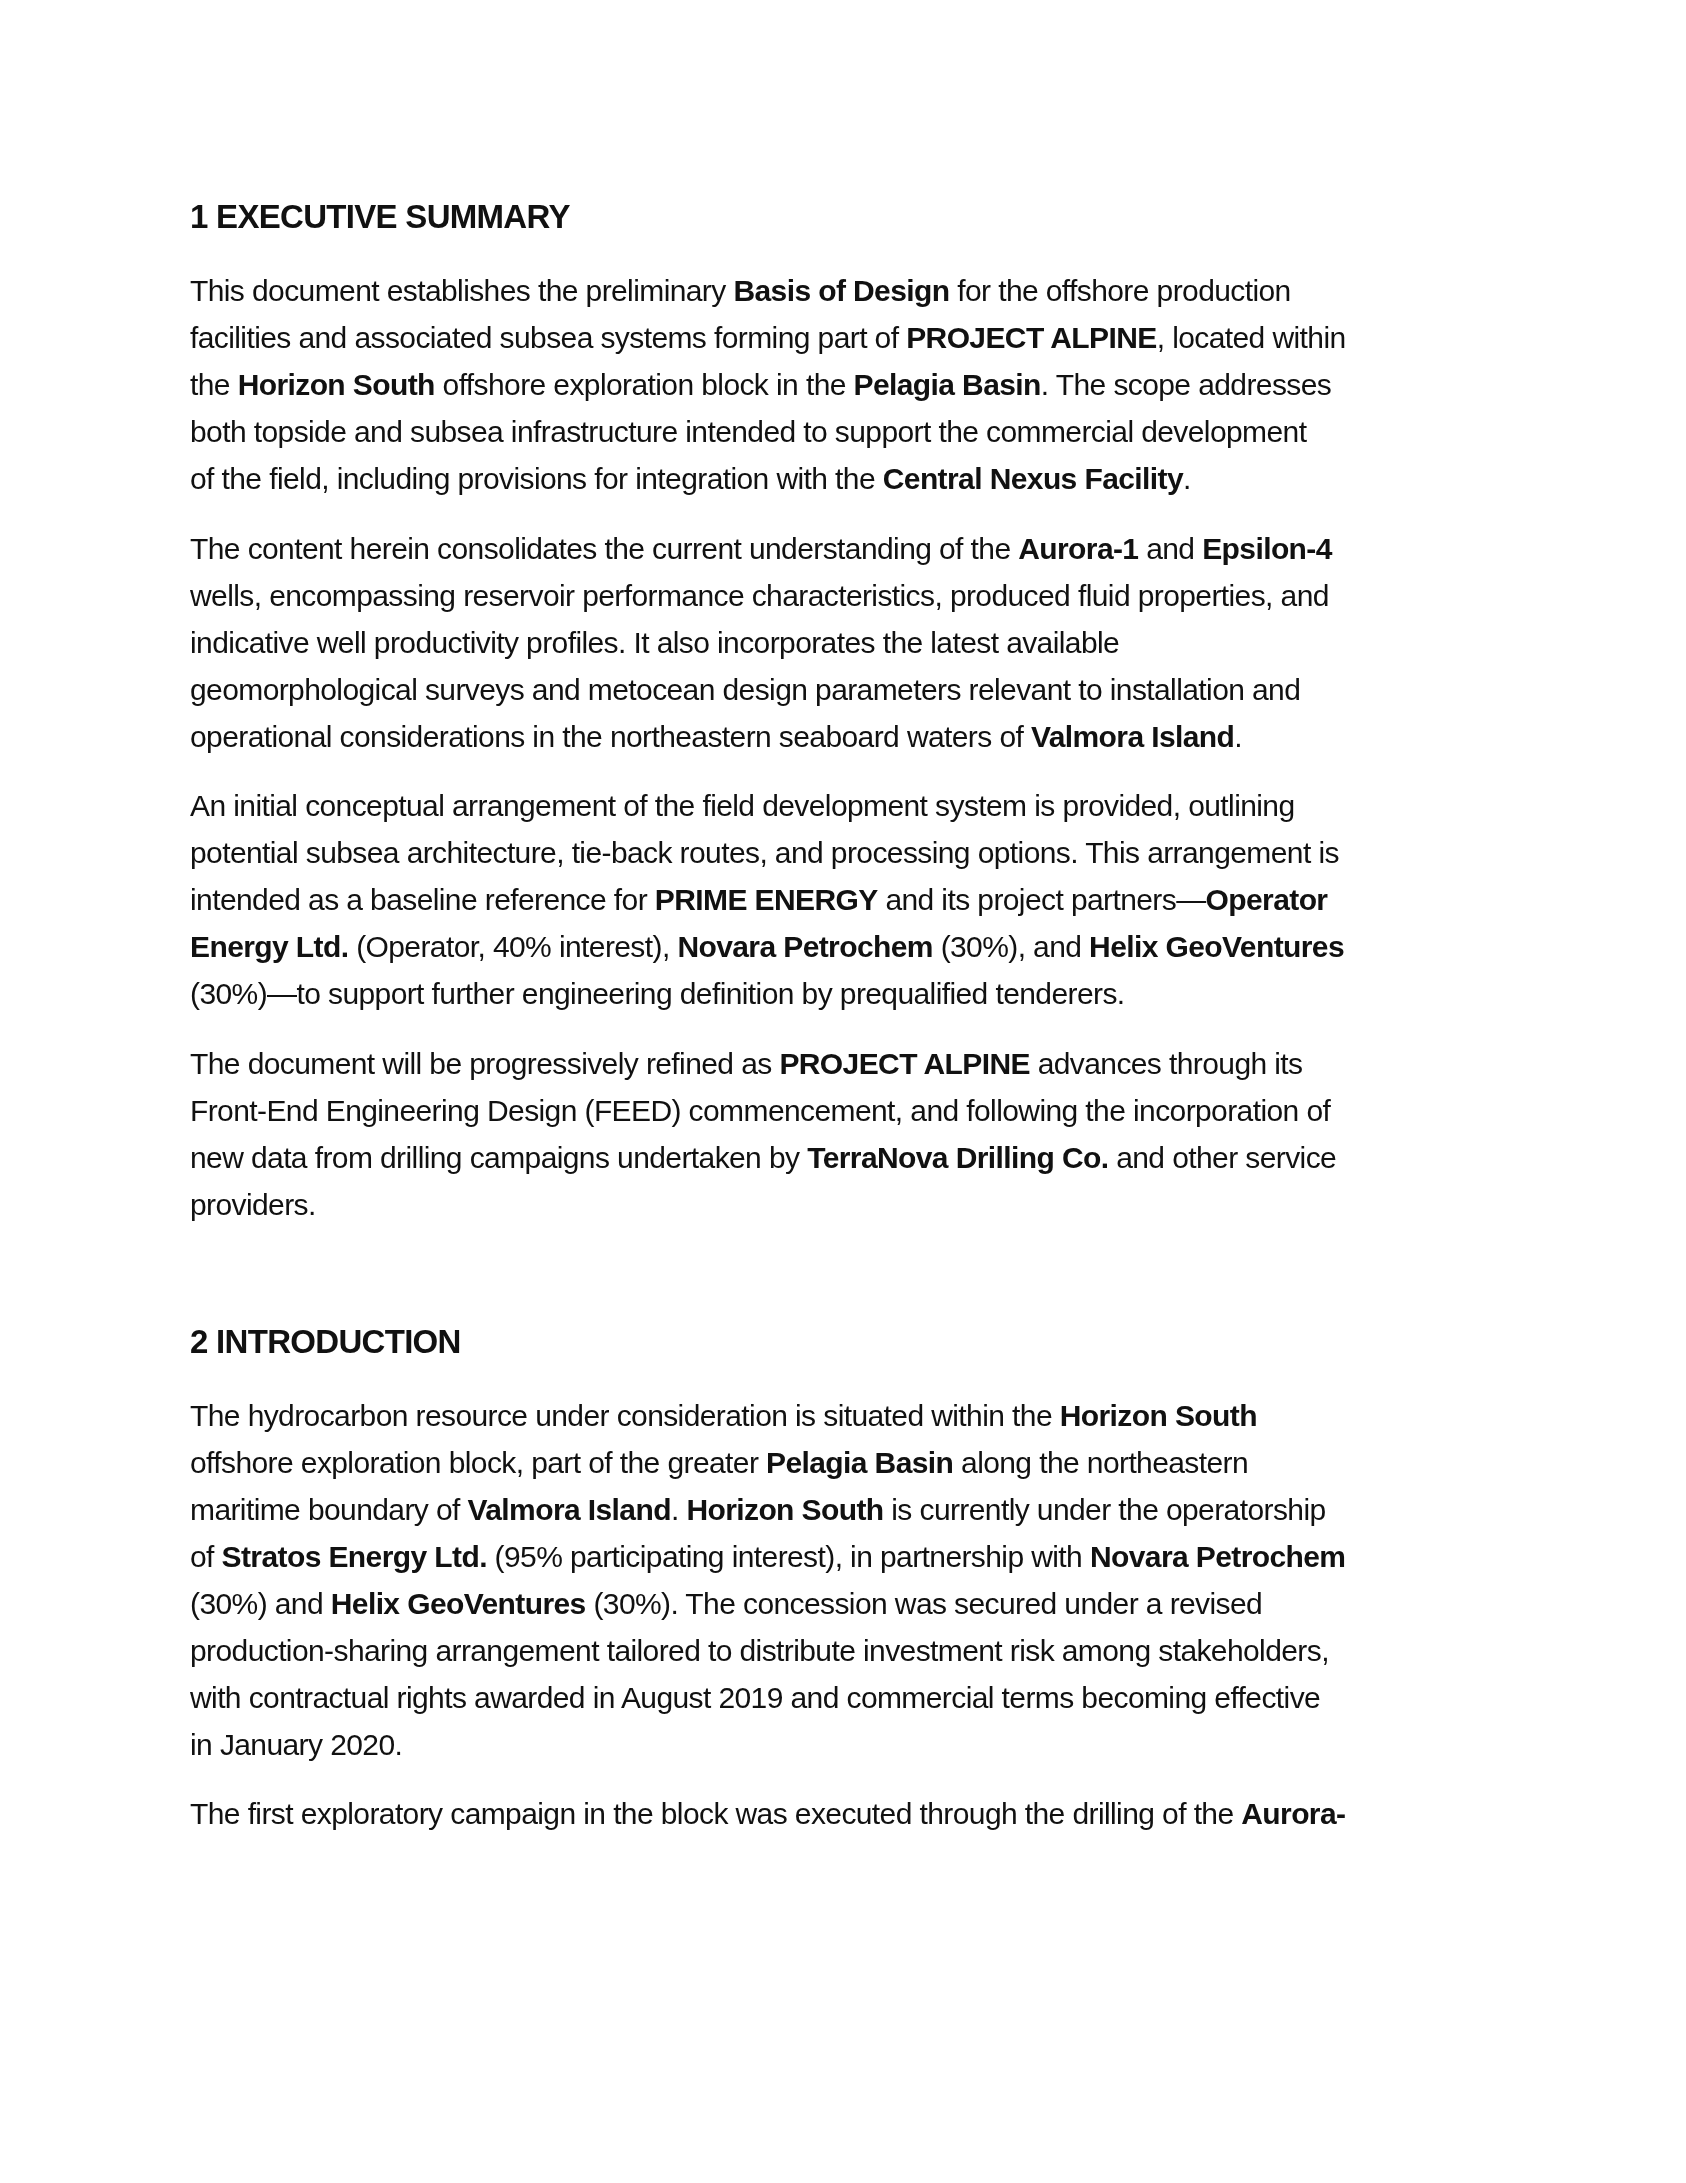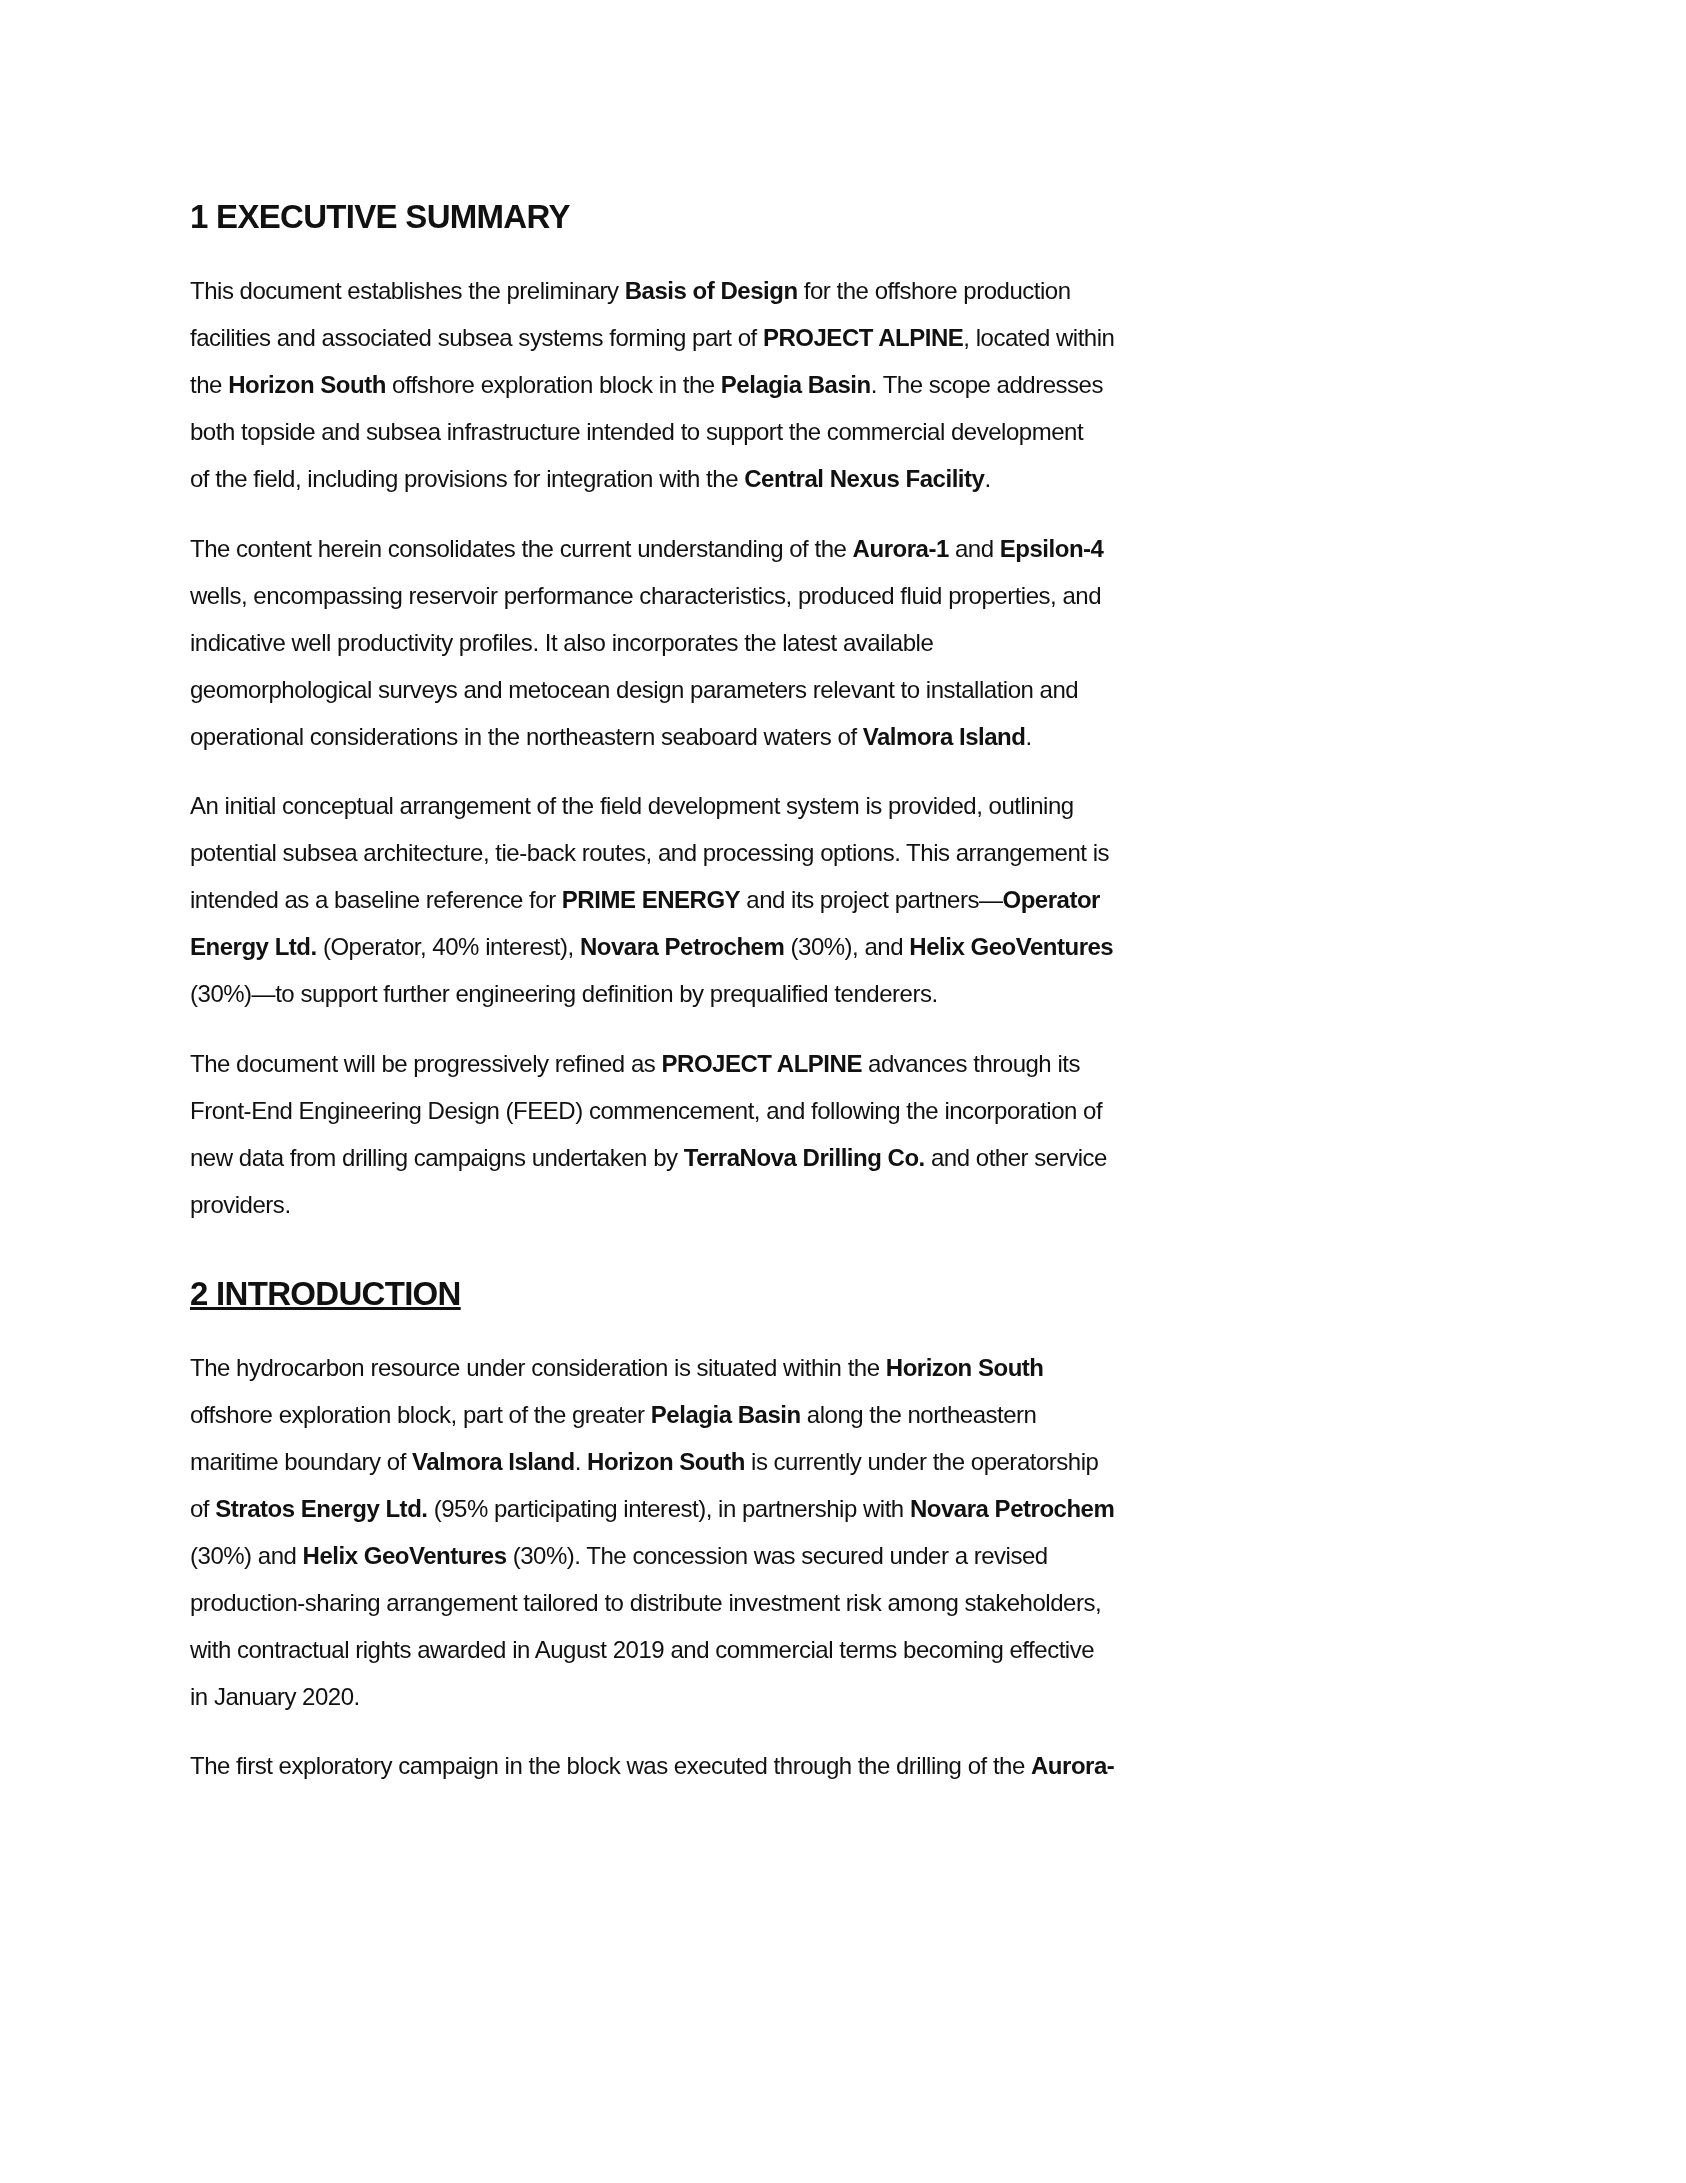--- a/index.html
+++ b/index.html
@@ -23,26 +23,25 @@
   }
   h1.section-heading {
     font-size: 33px;
     line-height: 37px;
     font-weight: 700;
     letter-spacing: -0.7px;
     margin: 0 0 32px 0;
     color: inherit;
   }
   section.doc-section + section.doc-section h1.section-heading {
-    margin-top: 47px;
-    text-decoration: underline;
+    margin-top: 95px;
   }
   p.para {
     margin: 0 0 22.5px 0;
-    font-size: 24px;
+    font-size: 30px;
     line-height: 47px;
     letter-spacing: -0.02em;
     font-weight: 400;
   }
   .line {
     display: block;
     white-space: pre;
   }
   .para strong {
     font-weight: 700;

